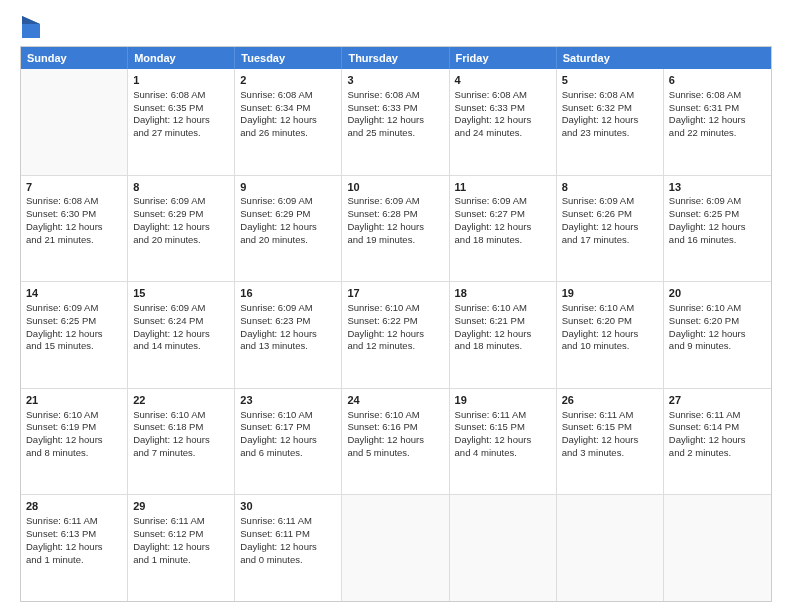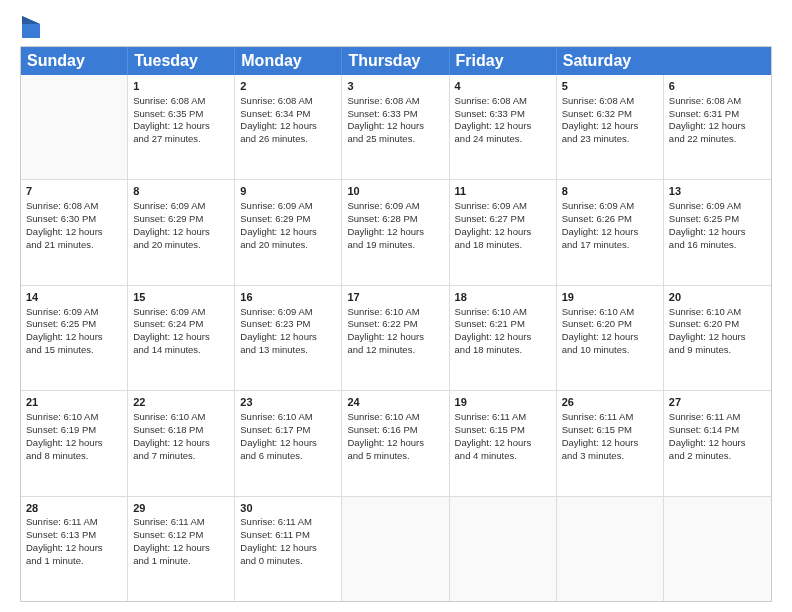--- a/index.html
+++ b/index.html
@@ -70,21 +70,21 @@
       flex-direction: column;
       border: 1px solid #ccc;
     }
     .cal-header {
       display: grid;
       grid-template-columns: repeat(7, 1fr);
       background: #3a7bd5;
     }
     .cal-header-cell {
       color: #fff;
-      font-size: 16px;
+      font-size: 11px;
       font-weight: bold;
       padding: 5px 6px;
       border-right: 1px solid #5590dd;
     }
     .cal-header-cell:last-child { border-right: none; }
     .cal-body {
       flex: 1;
       display: flex;
       flex-direction: column;
     }
@@ -134,22 +134,22 @@
     </div>
     <div class="title-block">
       <div class="month-title"></div>
       <div class="subtitle"></div>
     </div>
   </div>
 
   <div class="calendar">
     <div class="cal-header">
     <div class="cal-header-cell">Sunday</div>
+        <div class="cal-header-cell">Monday</div>
         <div class="cal-header-cell">Tuesday</div>
-        <div class="cal-header-cell">Monday</div>
         <div class="cal-header-cell">Thursday</div>
         <div class="cal-header-cell">Friday</div>
         <div class="cal-header-cell">Saturday</div>
       </div>
     <div class="cal-body">
     <div class="cal-row">
           <div class="cal-cell empty"></div>
           <div class="cal-cell">
             <span class="day-num">1</span>
             <div>Sunrise: 6:08 AM</div>

